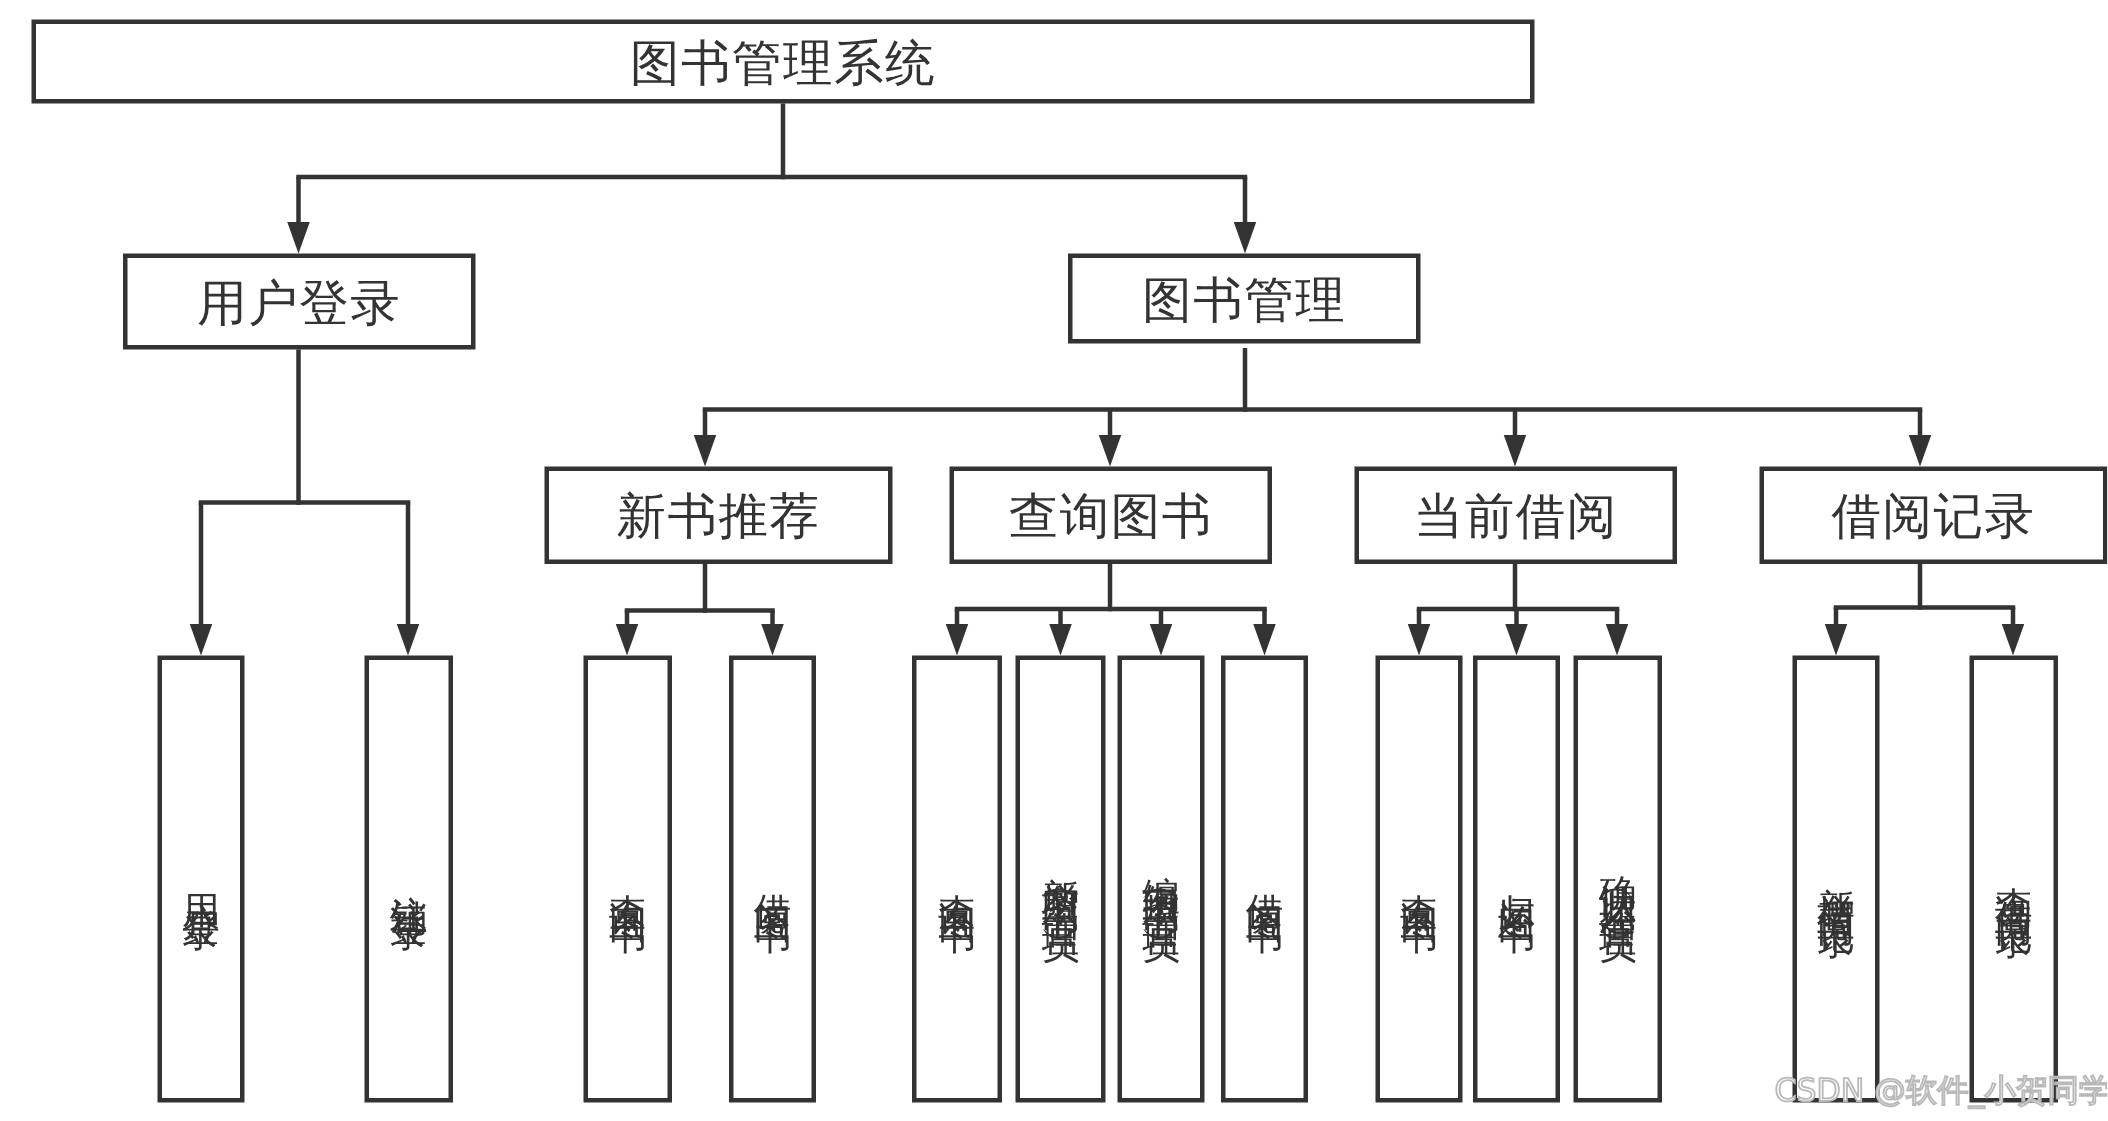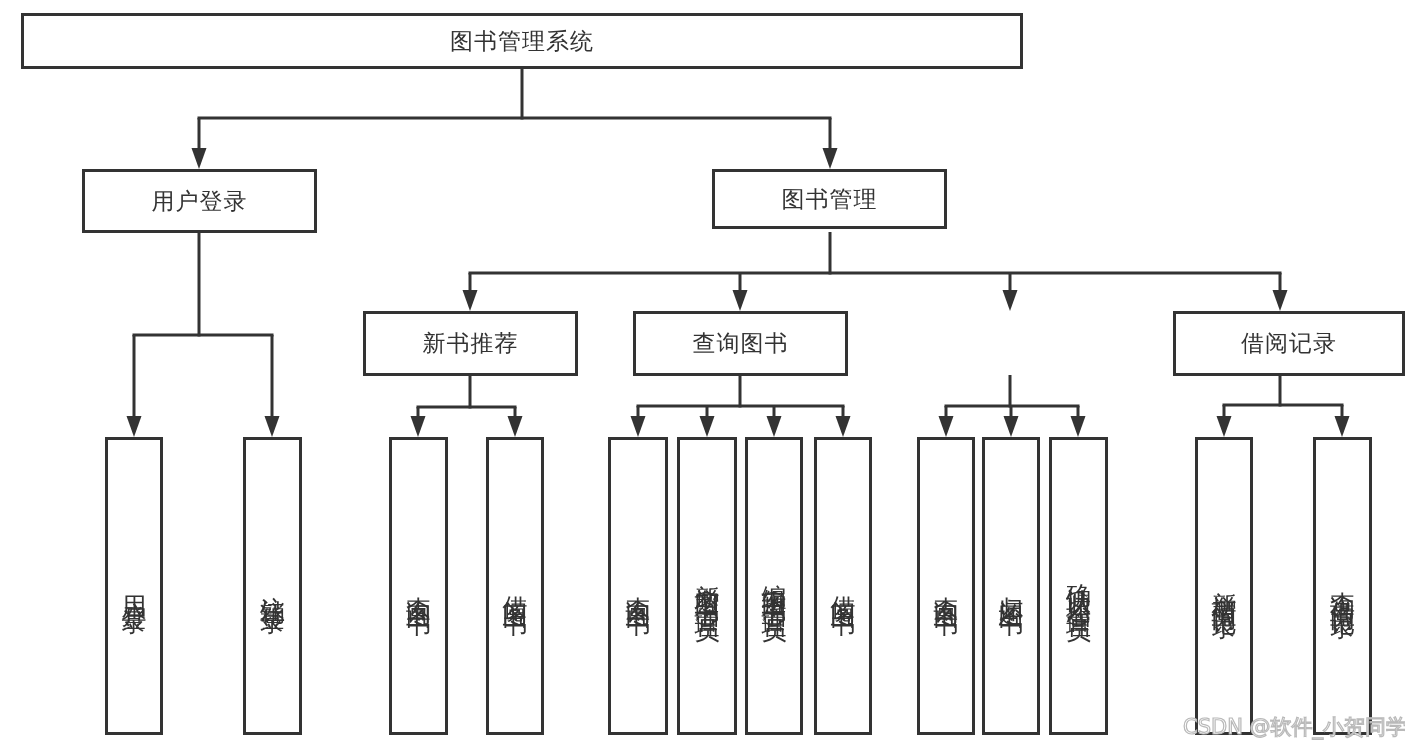--- a/index.html
+++ b/index.html
@@ -10,21 +10,21 @@
     font-family:"DejaVu Sans","Liberation Sans",sans-serif;
     overflow:hidden;
   }
   #connectors{position:absolute;left:0;top:0;z-index:1;}
   .hbox{
     position:absolute;z-index:2;box-sizing:border-box;
     border:3px solid #333333;background:#ffffff;
     display:flex;align-items:center;justify-content:center;
   }
   .hbox span{
-    font-size:23px;letter-spacing:1px;color:#333333;line-height:1;
+    font-size:33px;letter-spacing:1px;color:#333333;line-height:1;
     white-space:nowrap;
   }
   .vbox{
     position:absolute;z-index:2;box-sizing:border-box;
     border:3px solid #333333;background:#ffffff;
     display:flex;align-items:center;justify-content:center;
   }
   .vbox span{
     writing-mode:vertical-rl;text-orientation:mixed;
     font-size:25px;letter-spacing:5px;color:#333333;line-height:1;
@@ -100,25 +100,28 @@
     <span>图书管理系统</span>
   </div>
 
   <div class="hbox" style="left:82px;top:169px;width:235px;height:64px">
     <span>用户登录</span>
   </div>
   <div class="hbox" style="left:712px;top:169px;width:235px;height:60px">
     <span>图书管理</span>
   </div>
 
-  <div class="hbox" style="left:363px;top:311px;width:215px;height:65px">
+  <div class="hbox" style="left:363px;top:311px;width:232px;height:65px">
     <span>新书推荐</span>
   </div>
   <div class="hbox" style="left:633px;top:311px;width:215px;height:65px">
     <span>查询图书</span>
+  </div>
+  <div class="hbox" style="left:903px;top:311px;width:215px;height:65px">
+    <span>当前借阅</span>
   </div>
   <div class="hbox" style="left:1173px;top:311px;width:232px;height:65px">
     <span>借阅记录</span>
   </div>
 
   <div class="vbox" style="left:105px;top:437px;width:58px;height:298px">
     <span>用户登录</span>
   </div>
   <div class="vbox" style="left:243px;top:437px;width:59px;height:298px">
     <span>注销登录</span>

